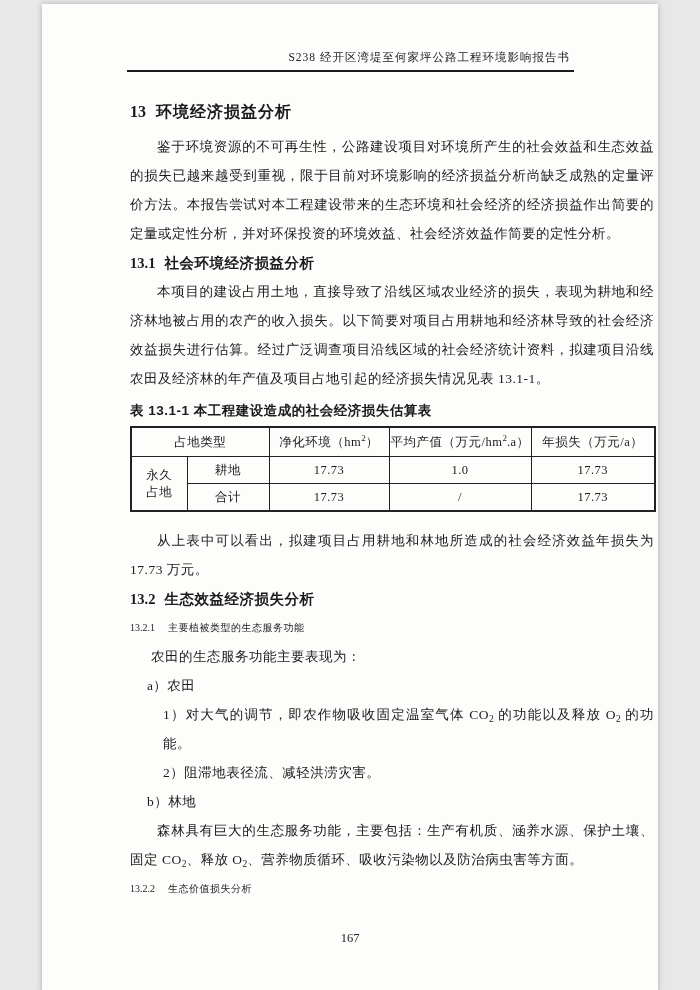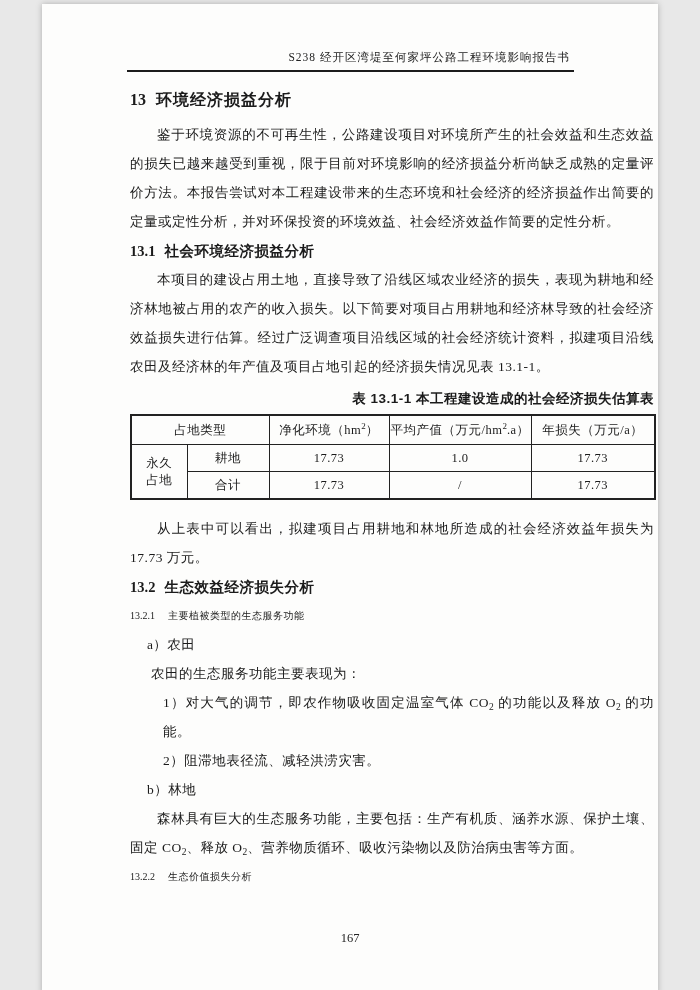--- a/index.html
+++ b/index.html
@@ -15,21 +15,21 @@
   }
   .running-head {
     position:absolute; top:46px; right:88px;
     font-size:11.5px; letter-spacing:1px; color:#222;
     white-space:nowrap;
   }
   .head-rule {
     position:absolute; top:66px; left:85px; right:84px;
     height:2px; background:#1c1c1c;
   }
-  .content { position:absolute; top:85px; left:88px; width:524px; }
+  .content { position:absolute; top:97px; left:88px; width:524px; }
 
   .ch-heading {
     font-family:"Liberation Sans","DejaVu Sans",sans-serif;
     font-weight:bold; font-size:16px; line-height:22px;
     margin:0 0 9px 0; letter-spacing:1px;
   }
   .ch-heading .h-num { font-family:"Liberation Serif","DejaVu Serif",serif; margin-right:10px; letter-spacing:0; }
 
   .sec-heading {
     font-family:"Liberation Sans","DejaVu Sans",sans-serif;
@@ -48,21 +48,21 @@
     font-size:13.5px; line-height:29px; margin:0;
     text-align:justify; text-indent:2em; letter-spacing:0.5px;
   }
   p.ind-a   { text-indent:0; padding-left:1.25em; }
   p.ind-sub { text-indent:0; padding-left:1.55em; }
   p.ind-num { text-indent:0; padding-left:2.45em; }
 
   .tbl-title {
     font-family:"Liberation Sans","DejaVu Sans",sans-serif;
     font-weight:bold; font-size:13.5px; line-height:25px;
-    text-align:right; margin-top:5px; letter-spacing:0.5px;
+    text-align:left; margin-top:5px; letter-spacing:0.5px;
   }
   table.loss {
     width:100%; border-collapse:collapse; table-layout:fixed;
     margin-top:3px; border:2px solid #222;
   }
   table.loss th, table.loss td {
     border:1px solid #222; text-align:center; vertical-align:middle;
     font-size:12.5px; font-weight:normal; padding:0; letter-spacing:0.5px;
   }
   table.loss tr.hdr th { height:28px; }
@@ -137,23 +137,23 @@
     <p class="body" style="margin-top:14px">从上表中可以看出，拟建项目占用耕地和林地所造成的社会经济效益年损失为 17.73 万元。</p>
 
     <div class="sec-heading">
       <span class="h-num">13.2</span><span>生态效益经济损失分析</span>
     </div>
 
     <div class="subsec-heading">
       <span class="h-num">13.2.1</span><span>主要植被类型的生态服务功能</span>
     </div>
 
+    <p class="body ind-sub">农田的生态服务功能主要表现为：</p>
+
     <p class="body ind-a">a）农田</p>
-
-    <p class="body ind-sub">农田的生态服务功能主要表现为：</p>
 
     <p class="body ind-num"><span>1）对大气的调节，即农作物吸收固定温室气体 CO</span><sub class="d">2</sub><span> 的功能以及释放 O</span><sub class="d">2</sub><span> 的功能。</span></p>
 
     <p class="body ind-num">2）阻滞地表径流、减轻洪涝灾害。</p>
 
 
     <p class="body ind-a">b）林地</p>
 
     <p class="body"><span>森林具有巨大的生态服务功能，主要包括：生产有机质、涵养水源、保护土壤、固定 CO</span><sub class="d">2</sub><span>、释放 O</span><sub class="d">2</sub><span>、营养物质循环、吸收污染物以及防治病虫害等方面。</span></p>
 

